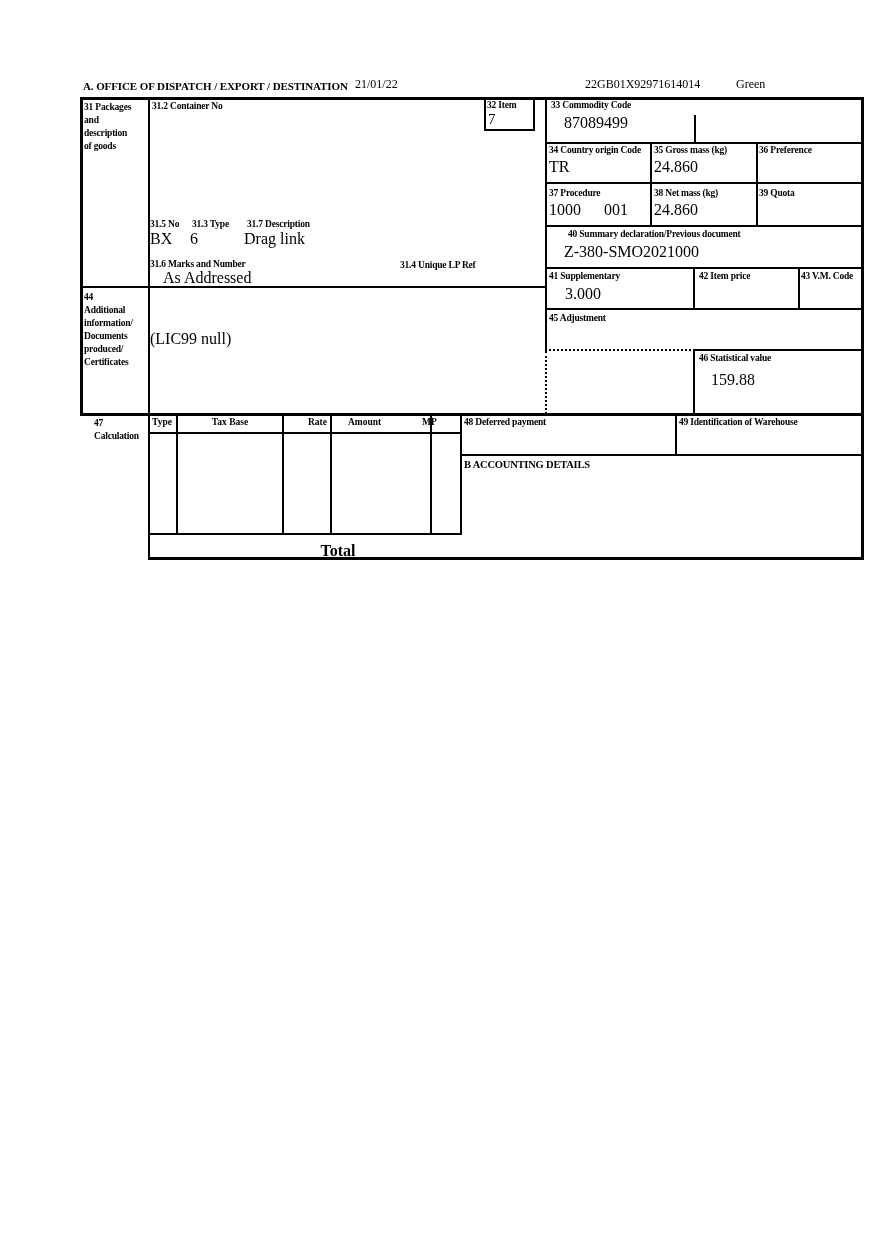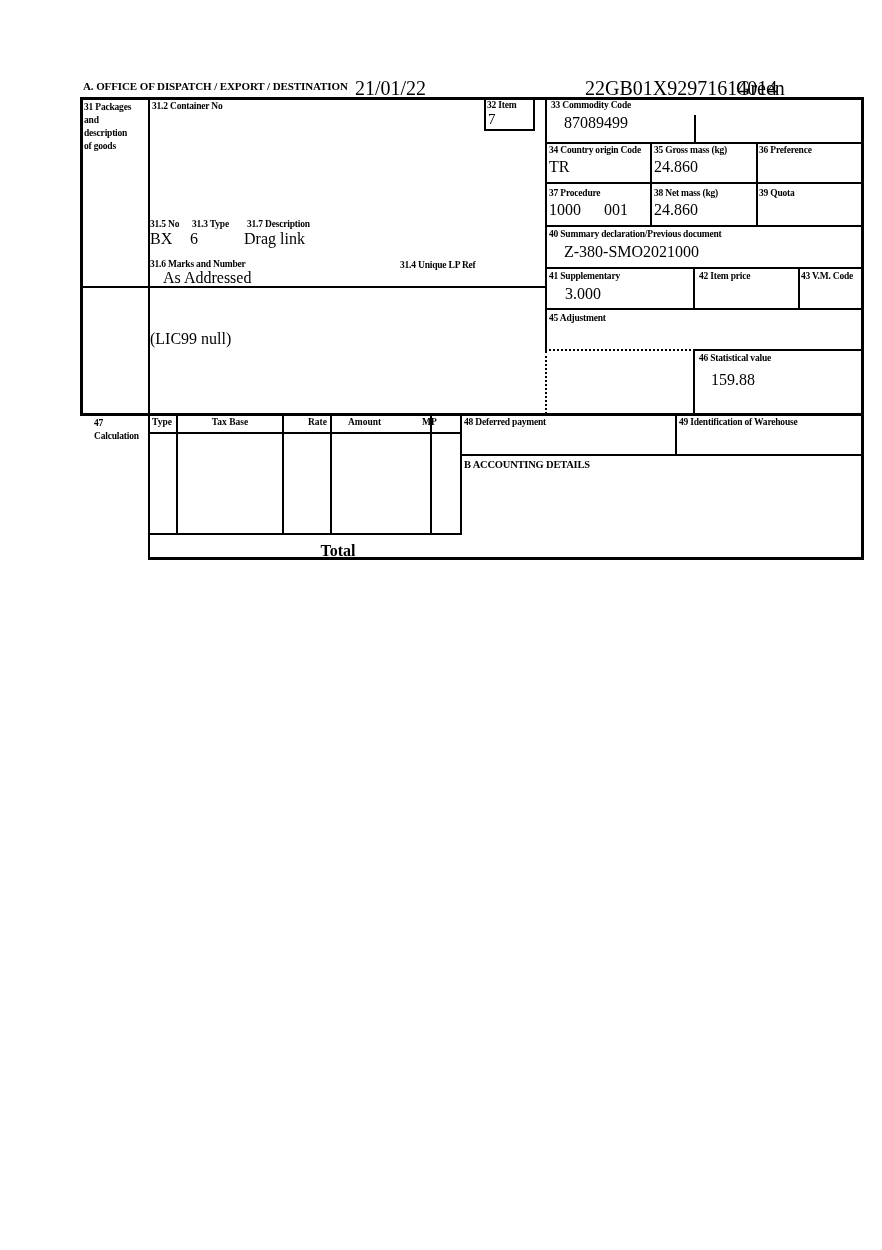--- a/index.html
+++ b/index.html
@@ -5,21 +5,21 @@
   html,body{margin:0;padding:0;background:#ffffff;}
   .page{position:relative;width:882px;height:1250px;background:#ffffff;overflow:hidden;
         font-family:"Liberation Serif","DejaVu Serif",serif;color:#000;}
   .ln{position:absolute;background:#000;}
   .dot-h{position:absolute;border-top:2px dotted #000;background:none;}
   .dot-v{position:absolute;border-left:2px dotted #000;background:none;}
   .lbl{position:absolute;font-size:9.5px;font-weight:bold;letter-spacing:-0.2px;white-space:nowrap;}
   .lbl-wrap{position:absolute;font-size:9.5px;font-weight:bold;letter-spacing:-0.2px;line-height:13px;}
   .val{position:absolute;font-size:16px;white-space:nowrap;}
   .hdr{position:absolute;font-size:11px;font-weight:bold;letter-spacing:-0.1px;white-space:nowrap;text-align:right;}
-  .big{position:absolute;font-size:20px;white-space:nowrap;}
+  .big{position:absolute;font-size:12px;white-space:nowrap;}
   .th{position:absolute;font-size:9.5px;font-weight:bold;white-space:nowrap;}
 </style>
 </head>
 <body>
 
 <div class="page">
 
   <span class="hdr" style="left:83px;top:80px;">A.  OFFICE OF DISPATCH / EXPORT / DESTINATION</span>
   <span class="big" style="left:355px;top:77px;">21/01/22</span>
   <span class="big" style="left:585px;top:77px;">22GB01X92971614014</span>
@@ -99,28 +99,36 @@
   <span class="val" style="left:654px;top:158px;">24.860</span>
   <span class="lbl" style="left:759px;top:145px;">36 Preference</span>
 
   <span class="lbl" style="left:549px;top:188px;">37 Procedure</span>
   <span class="val" style="left:549px;top:201px;">1000</span>
   <span class="val" style="left:604px;top:201px;">001</span>
   <span class="lbl" style="left:654px;top:188px;">38 Net mass (kg)</span>
   <span class="val" style="left:654px;top:201px;">24.860</span>
   <span class="lbl" style="left:759px;top:188px;">39 Quota</span>
 
-  <span class="lbl" style="left:549px;top:229px;text-align:right;">40 Summary declaration/Previous document</span>
+  <span class="lbl" style="left:568px;top:229px;text-align:right;">40 Summary declaration/Previous document</span>
   <span class="val" style="left:564px;top:243px;">Z-380-SMO2021000</span>
 
   <span class="lbl" style="left:549px;top:271px;">41 Supplementary</span>
   <span class="val" style="left:565px;top:285px;">3.000</span>
   <span class="lbl" style="left:699px;top:271px;">42 Item price</span>
   <span class="lbl" style="left:801px;top:271px;">43 V.M. Code</span>
 
+  <div class="lbl-wrap" style="left:84px;top:291px;width:62px;">
+    <div>44</div>
+    <div>Additional</div>
+    <div>information/</div>
+    <div>Documents</div>
+    <div>produced/</div>
+    <div>Certificates</div>
+  </div>
   <span class="val" style="left:150px;top:286px;margin-top:44px;">(LIC99 null)</span>
 
   <span class="lbl" style="left:549px;top:313px;">45 Adjustment</span>
   <span class="lbl" style="left:699px;top:353px;">46 Statistical value</span>
   <span class="val" style="left:711px;top:371px;">159.88</span>
 
   <div class="lbl-wrap" style="left:84px;top:417px;width:62px;margin-left:10px;">
     <div>47</div>
     <div>Calculation</div>
   </div>

